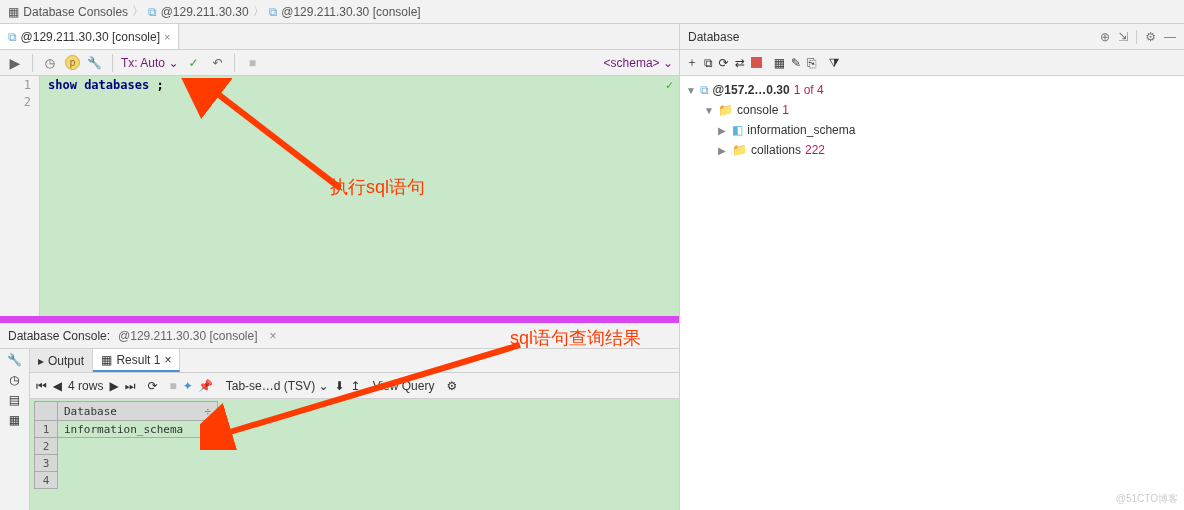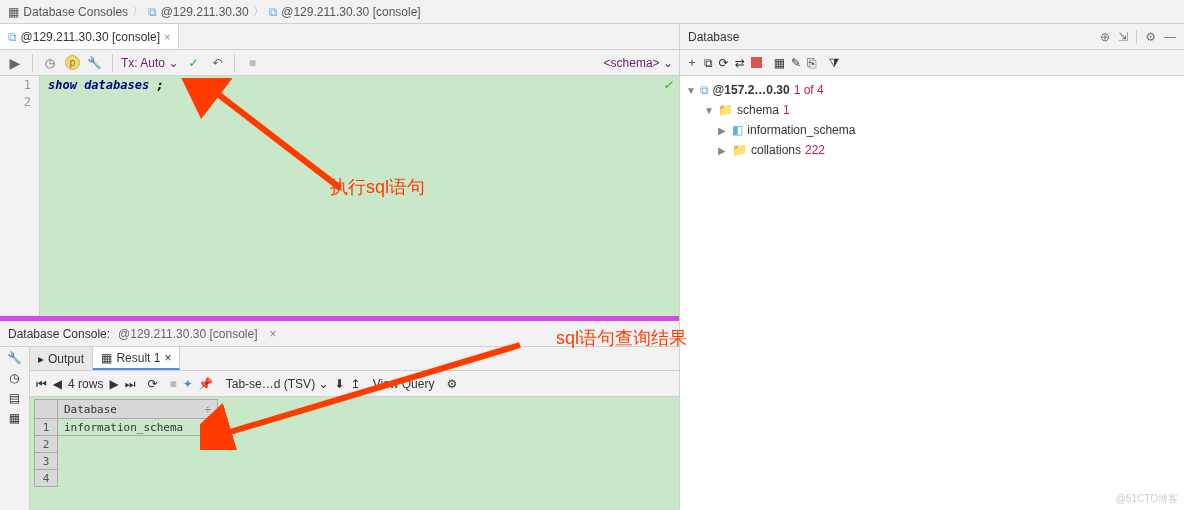--- a/index.html
+++ b/index.html
@@ -15,27 +15,27 @@
 .tab.active { background: #fff; }
 .tab .close { color: #888; font-size: 11px; }
 .toolbar { height: 26px; background: #f2f2f2; border-bottom: 1px solid #d0d0d0; display: flex; align-items: center; padding: 0 6px; gap: 6px; }
 .toolbar .tb-btn { width: 18px; height: 18px; display: flex; align-items: center; justify-content: center; color: #666; }
 .toolbar .sep-v { width: 1px; height: 18px; background: #ccc; margin: 0 2px; }
 .toolbar .tx-label { color: #701a75; }
 .toolbar .spacer { flex: 1; }
 .editor-area { flex: 1; display: flex; background: #c9e8c9; position: relative; }
 .gutter { width: 40px; background: #f2f2f2; border-right: 1px solid #d0d0d0; padding-top: 2px; }
 .gutter .ln { text-align: right; padding-right: 8px; color: #999; font-family: Menlo, Consolas, monospace; font-size: 12px; height: 17px; }
-.editor-body { flex: 1; padding: 2px 8px; font-family: Menlo, Consolas, monospace; font-size: 12px; position: relative; font-style: italic; }
+.editor-body { flex: 1; padding: 2px 8px; font-family: Menlo, Consolas, monospace; font-size: 12px; position: relative; }
 .kw { color: #000080; font-weight: bold; }
 .punct { color: #000; font-weight: bold; }
 .editor-check { position: absolute; top: 2px; right: 6px; color: #3a3; }
 .annotation { position: absolute; color: #ff3b00; font-size: 18px; font-weight: 400; }
 .arrow { position: absolute; }
-.sql-console-lower { display: flex; flex-direction: column; border-top: 5px solid #d946ef; }
+.sql-console-lower { display: flex; flex-direction: column; border-top: 7px solid #d946ef; }
 .console-header { height: 26px; background: #f2f2f2; border-bottom: 1px solid #d0d0d0; display: flex; align-items: center; padding: 0 8px; gap: 8px; }
 .console-header .title { font-weight: 500; color: #333; }
 .console-header .sub { color: #666; }
 .result-tabs { height: 24px; background: #f2f2f2; border-bottom: 1px solid #d0d0d0; display: flex; align-items: center; }
 .result-tab { height: 23px; padding: 0 8px; display: flex; align-items: center; gap: 4px; border-right: 1px solid #d0d0d0; background: #e8e8e8; }
 .result-tab.active { background: #fff; border-bottom: 2px solid #4a90d9; }
 .result-toolbar-row { display: flex; }
 .result-side { width: 30px; background: #f2f2f2; border-right: 1px solid #d0d0d0; display: flex; flex-direction: column; align-items: center; padding-top: 4px; gap: 6px; }
 .result-main { flex: 1; display: flex; flex-direction: column; }
 .result-toolbar { height: 26px; background: #f2f2f2; border-bottom: 1px solid #d0d0d0; display: flex; align-items: center; padding: 0 6px; gap: 6px; }
@@ -224,21 +224,21 @@
       <div class="tree-row">
         <span class="tree-arrow">▼</span>
         <span style="color:#6aadde">⧉</span>
         <span style="font-weight:600">@157.2…0.30</span>
         <span class="tree-label-count">1 of 4</span>
       </div>
       <div class="tree-row">
         <span class="tree-indent" style="width:14px"></span>
         <span class="tree-arrow">▼</span>
         <span class="folder-icon">📁</span>
-        <span>schema</span>
+        <span>console</span>
         <span class="tree-label-count">1</span>
       </div>
       <div class="tree-row">
         <span class="tree-indent" style="width:28px"></span>
         <span class="tree-arrow">▶</span>
         <span class="schema-icon">◧</span>
         <span>information_schema</span>
       </div>
       <div class="tree-row">
         <span class="tree-indent" style="width:28px"></span>
@@ -262,15 +262,15 @@
 <div class="annotation" style="left:330px;top:175px">执行sql语句</div>
 
 <svg class="arrow" style="left:200px;top:340px" width="340" height="110">
   <defs>
       <marker id="ah2" markerWidth="10" markerHeight="10" refX="2" refY="5" orient="auto">
         <polygon points="0,0 10,5 0,10" fill="#ff3b00"></polygon>
       </marker>
     </defs>
   <line x1="320" y1="5" x2="20" y2="95" stroke="#ff3b00" stroke-width="6" marker-end="url(#ah2)"></line>
 </svg>
-<div class="annotation" style="left:556px;top:326px">sql语句查询结果</div>
+<div class="annotation" style="left:510px;top:326px">sql语句查询结果</div>
 
 <div class="watermark">@51CTO博客</div>
 
 </body></html>

